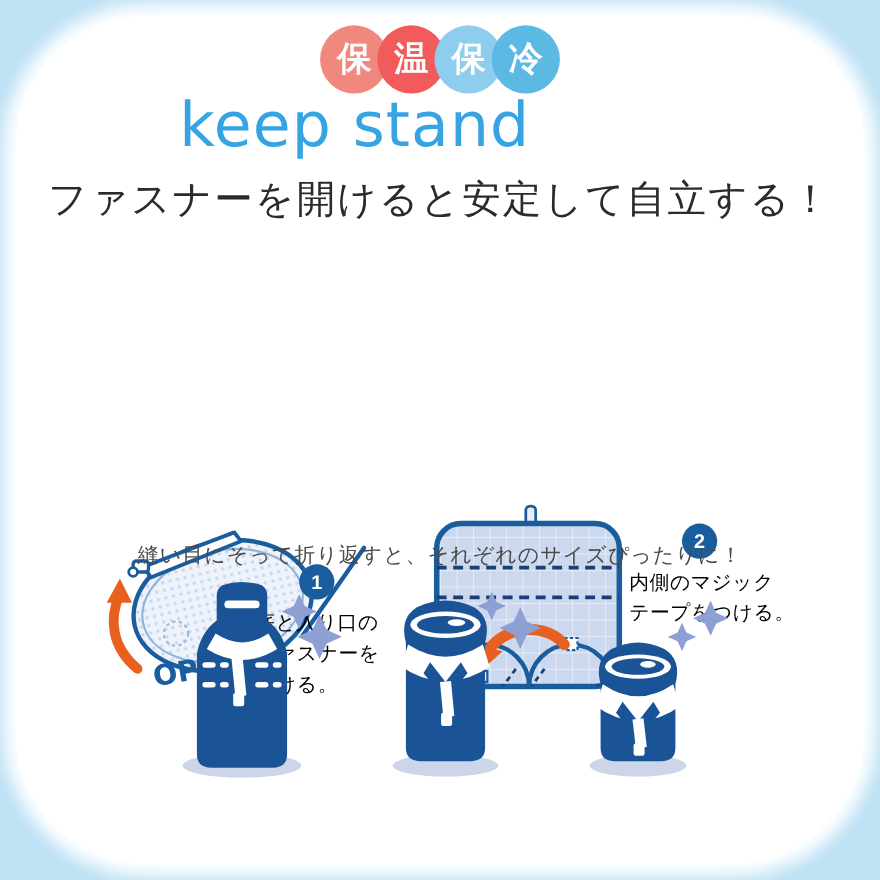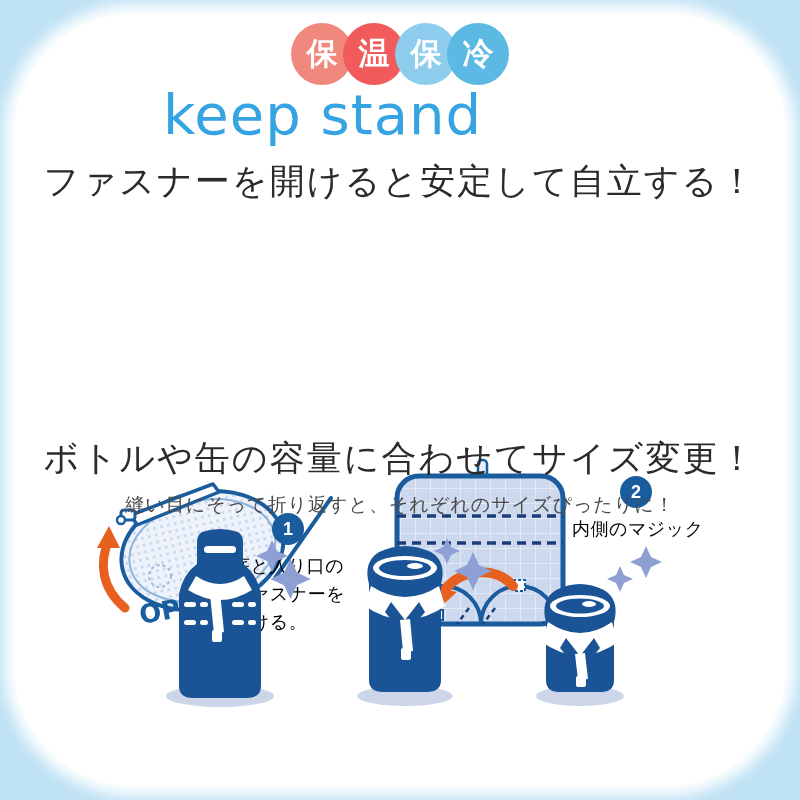--- a/index.html
+++ b/index.html
@@ -189,28 +189,24 @@
         <path d="M128 128 C112 108 76 110 60 132" stroke="#e8601f" stroke-width="10" fill="none" stroke-linecap="round"></path>
         <polygon points="52,152 72,134 46,128" fill="#e8601f"></polygon>
       </g>
     </svg>
 
     <div class="stepnum" id="step2-num" style="background: rgb(26, 93, 158);">
       <span>2</span>
     </div>
     <div class="steptext" id="step2-text">
       <div>内側のマジック</div>
-    </div>
-  </div>
-
-  <div class="headline" id="headline2">
-    <span class="hl" style="--hl: #fbf0b8;">
-      <span class="hltext">ボトルや缶の容量に合わせてサイズ変更！</span>
-    </span>
-  </div>
+      <div>テープをつける。</div>
+    </div>
+  </div>
+
   <div class="subtext">縫い目にそって折り返すと、それぞれのサイズぴったりに！</div>
 
   <div class="bottles">
 
     <svg class="bottle-slot" id="slot1" width="200" height="185" viewBox="0 0 200 185">
       <ellipse cx="100" cy="172" rx="54" ry="11" fill="#ccd6e8"></ellipse>
       <g fill="#1a5496">
         <path d="M82 8 q18 -6 36 0 q5 3 5 10 l0 22 q14 10 18 30 l0 92 q0 12 -14 12 l-54 0 q-14 0 -14 -12 l0 -92 q4 -20 18 -30 l0 -22 q0 -7 5 -10 z"></path>
       </g>
 

